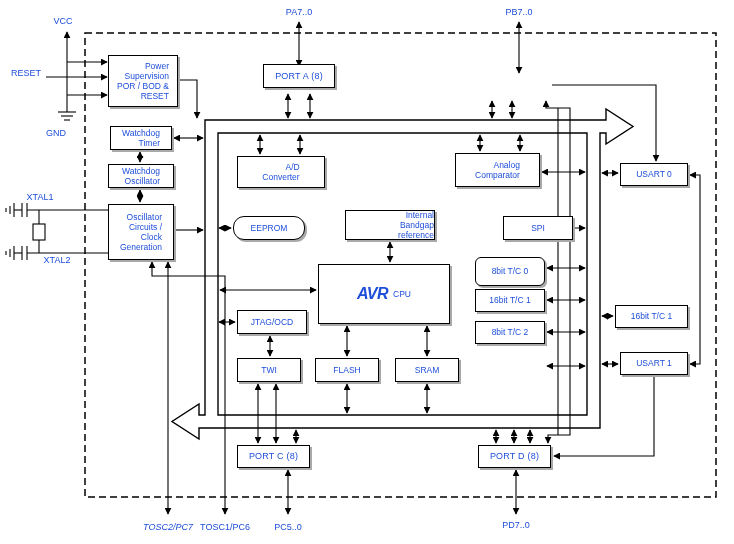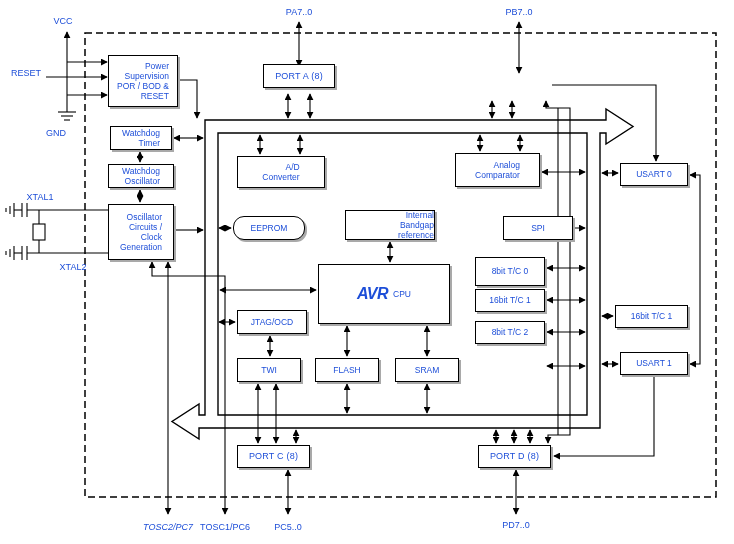--- a/index.html
+++ b/index.html
@@ -130,21 +130,21 @@
       </g>
     </g>
   </svg>
 
   <div class="lbl" style="left:275px;top:7px;width:48px;">PA7..0</div>
   <div class="lbl" style="left:495px;top:7px;width:48px;">PB7..0</div>
   <div class="lbl" style="left:49px;top:16px;width:28px;">VCC</div>
   <div class="lbl" style="left:8px;top:68px;width:36px;">RESET</div>
   <div class="lbl" style="left:40px;top:128px;width:32px;">GND</div>
   <div class="lbl" style="left:22px;top:192px;width:36px;">XTAL1</div>
-  <div class="lbl" style="left:39px;top:262px;width:36px;margin-left:16px;">XTAL2</div>
+  <div class="lbl" style="left:39px;top:255px;width:36px;">XTAL2</div>
   <div class="lbl" style="left:140px;top:522px;width:56px;font-style:italic;">TOSC2/PC7</div>
   <div class="lbl" style="left:197px;top:522px;width:56px;">TOSC1/PC6</div>
   <div class="lbl" style="left:264px;top:522px;width:48px;">PC5..0</div>
   <div class="lbl" style="left:492px;top:520px;width:48px;">PD7..0</div>
 
   <div class="blk" style="left:108px;top:55px;width:70px;height:52px;">Power
 Supervision
 POR / BOD &amp;
 RESET</div>
   <div class="blk" style="left:110px;top:126px;width:62px;height:24px;">Watchdog
@@ -172,21 +172,21 @@
   <div class="blk cpu" style="left:318px;top:264px;width:132px;height:60px;">
     <span class="avrlogo">AVR</span>
     <span class="cputxt">CPU</span>
   </div>
 
   <div class="blk" style="left:237px;top:310px;width:70px;height:24px;">JTAG/OCD</div>
   <div class="blk" style="left:237px;top:358px;width:64px;height:24px;">TWI</div>
   <div class="blk" style="left:315px;top:358px;width:64px;height:24px;">FLASH</div>
   <div class="blk" style="left:395px;top:358px;width:64px;height:24px;">SRAM</div>
 
-  <div class="blk" style="left:475px;top:257px;width:70px;height:29px;">8bit T/C 0</div>
+  <div class="blk" style="left:475px;top:257px;width:70px;height:29px;border-radius:6px;">8bit T/C 0</div>
   <div class="blk" style="left:475px;top:289px;width:70px;height:23px;">16bit T/C 1</div>
   <div class="blk" style="left:475px;top:321px;width:70px;height:23px;">8bit T/C 2</div>
 
   <div class="blk" style="left:620px;top:163px;width:68px;height:23px;">USART 0</div>
   <div class="blk" style="left:615px;top:305px;width:73px;height:23px;">16bit T/C 1</div>
   <div class="blk" style="left:620px;top:352px;width:68px;height:23px;">USART 1</div>
 
 </div>
 
 </body></html>

